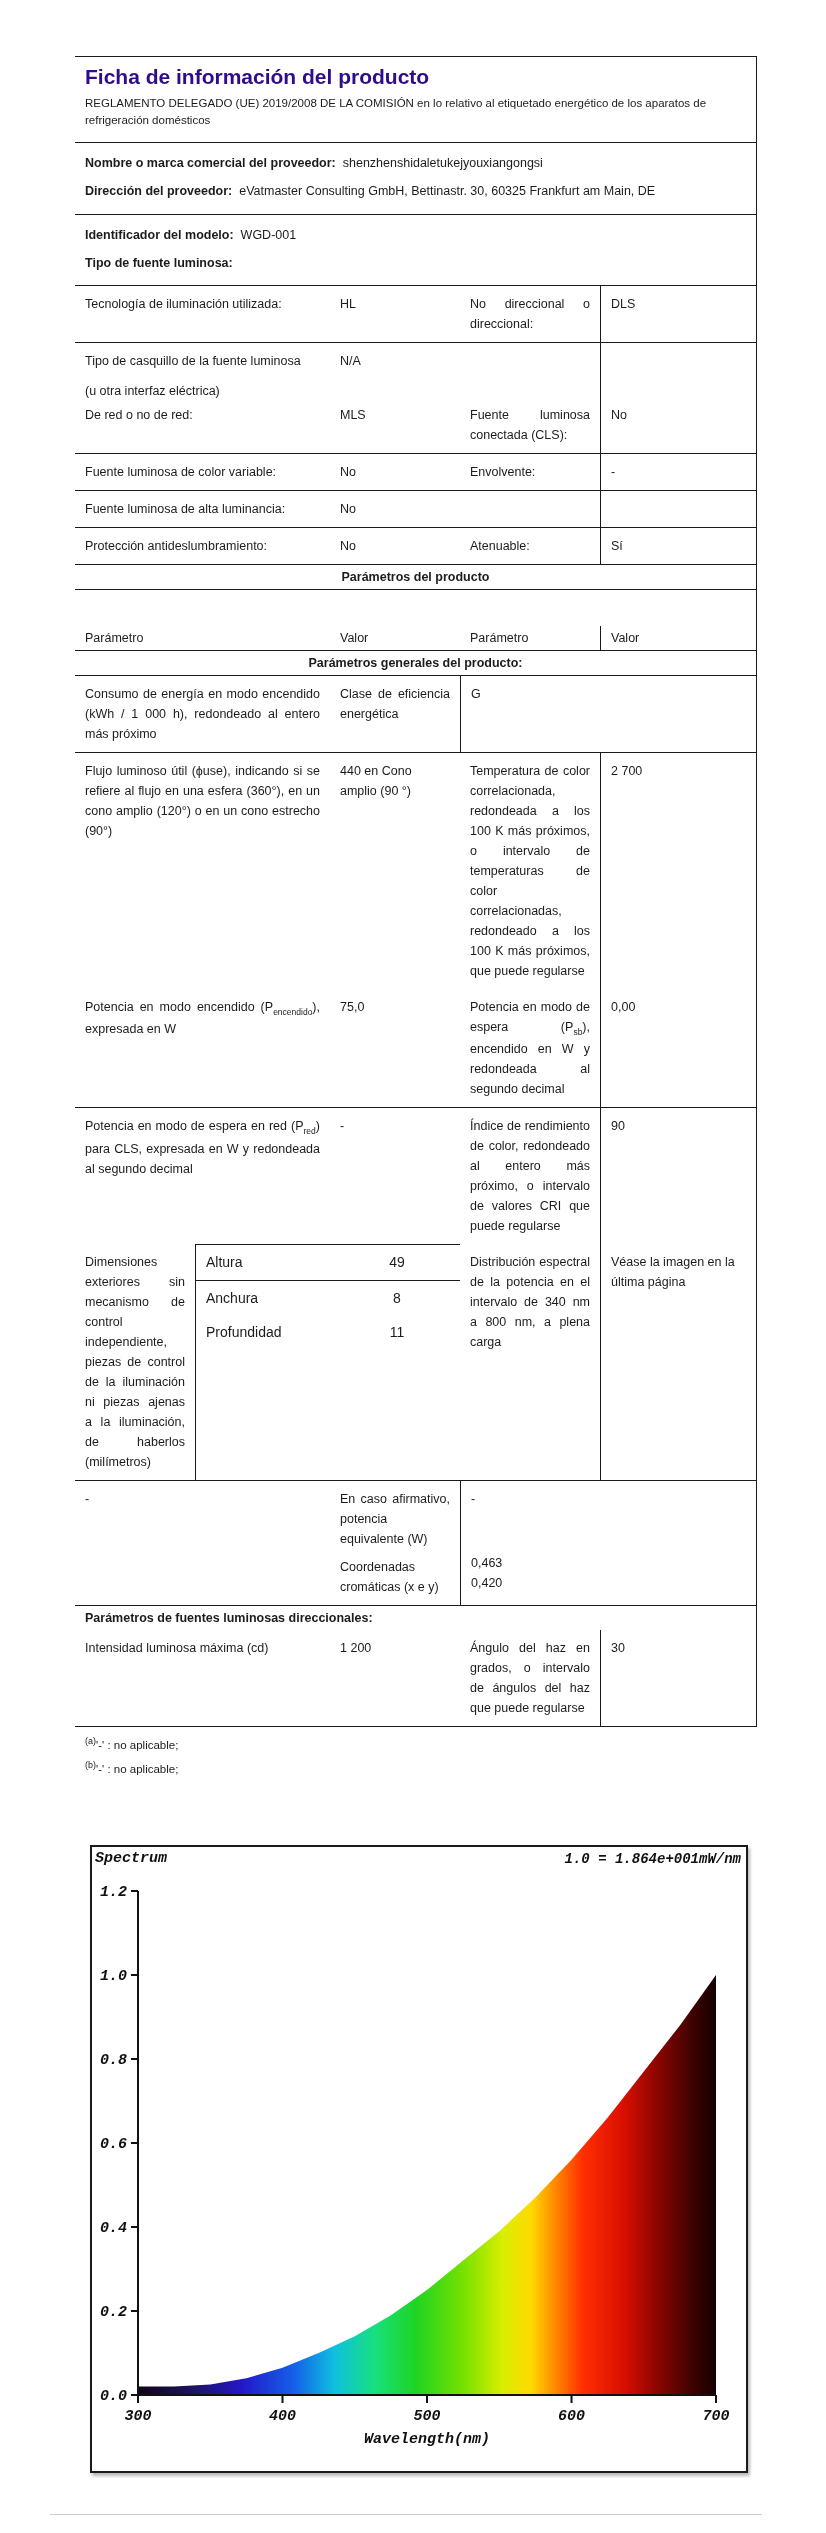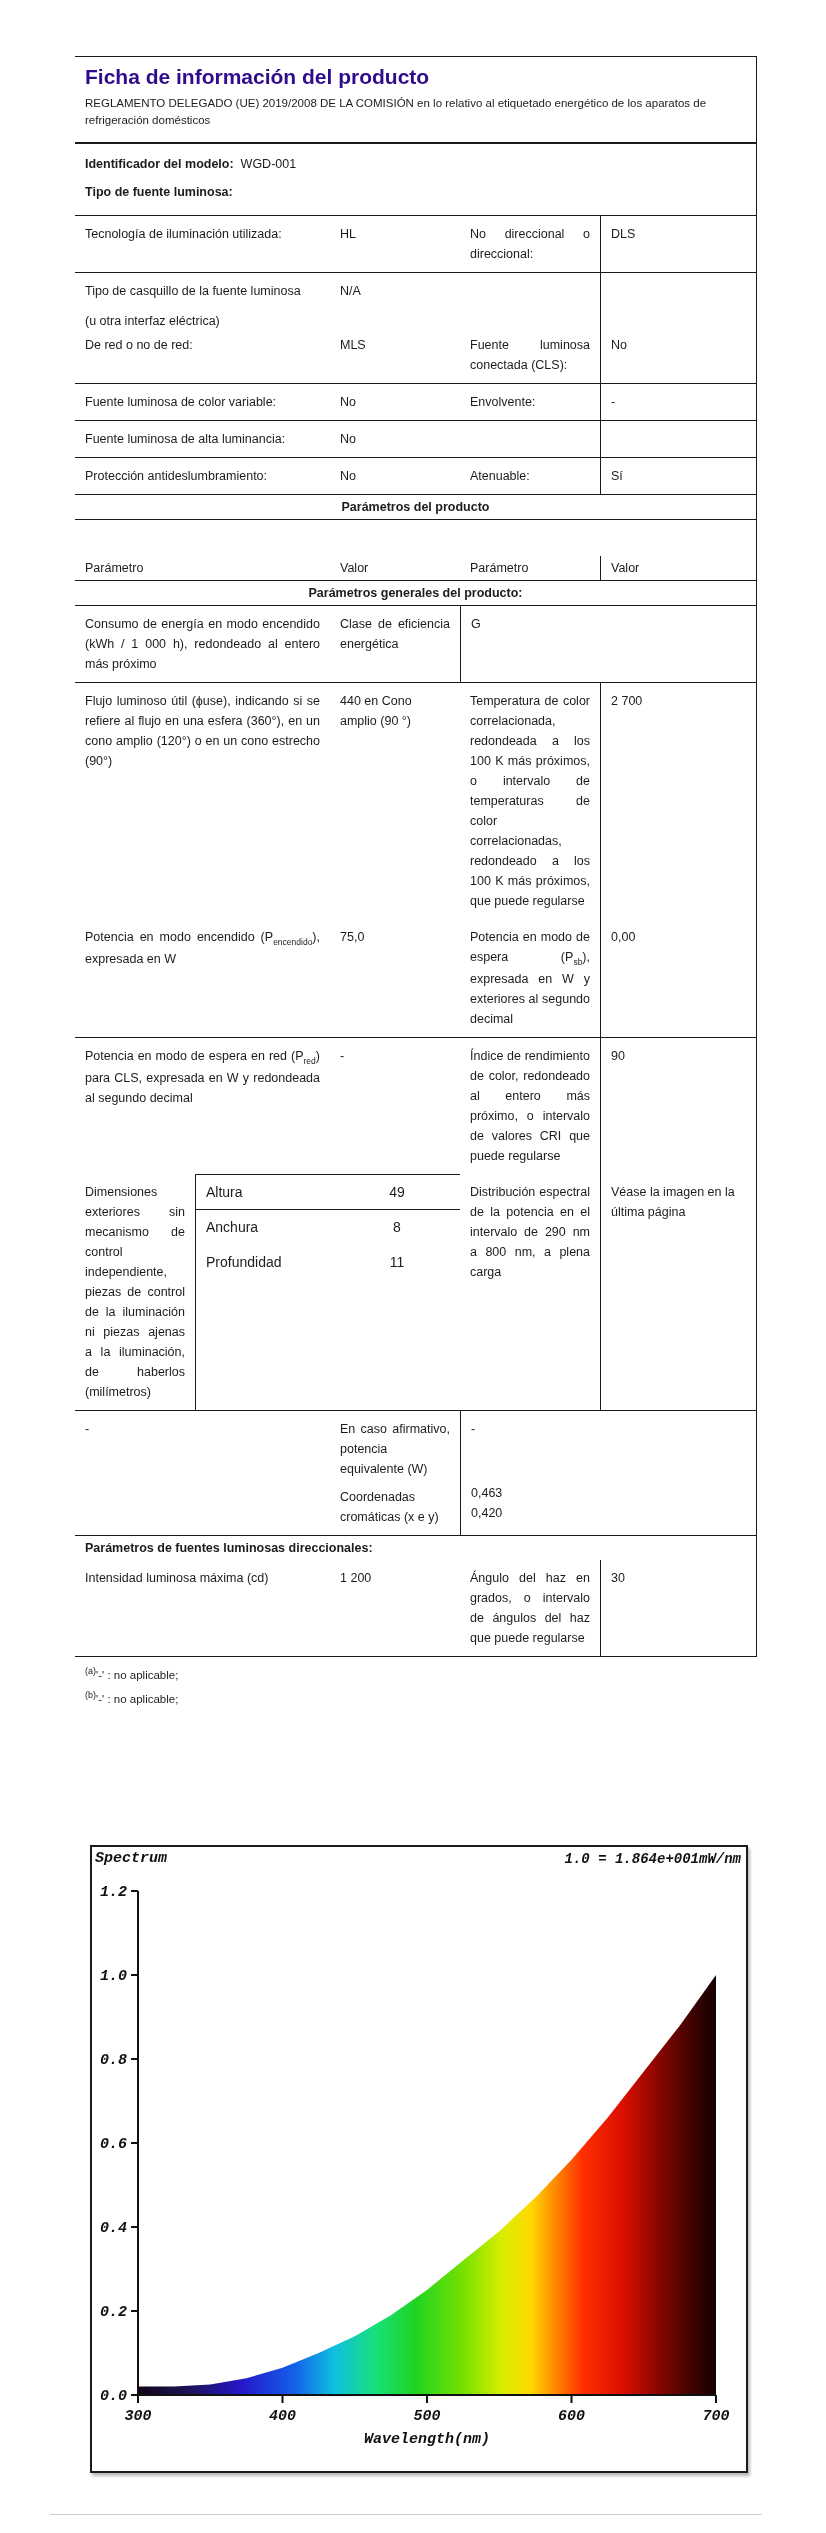--- a/index.html
+++ b/index.html
@@ -56,20 +56,24 @@
 <body>
 
 <div class="doc">
 
   <div class="title-wrap block">
     <h1 class="title">Ficha de información del producto</h1>
     <p class="reg">REGLAMENTO DELEGADO (UE) 2019/2008 DE LA COMISIÓN en lo relativo al etiquetado energético de los aparatos de refrigeración domésticos</p>
   </div>
   <div class="sep"></div>
 
+  <div class="kvzone block">
+    <p class="kv"><b>Nombre o marca comercial del proveedor:</b>&nbsp; <span>shenzhenshidaletukejyouxiangongsi</span></p>
+    <p class="kv"><b>Dirección del proveedor:</b>&nbsp; <span>eVatmaster Consulting GmbH, Bettinastr. 30, 60325 Frankfurt am Main, DE</span></p>
+  </div>
   <div class="sep"></div>
 
   <div class="kvzone block">
     <p class="kv"><b>Identificador del modelo:</b>&nbsp; <span>WGD-001</span></p>
     <p class="kv"><b>Tipo de fuente luminosa:</b></p>
   </div>
 
   <div>
     <div class="row bt bb">
       <div class="c c1">Tecnología de iluminación utilizada:</div>
@@ -129,21 +133,21 @@
     </div>
     <div class="row">
       <div class="c c1">Flujo luminoso útil (ϕuse), indicando si se refiere al flujo en una esfera (360°), en un cono amplio (120°) o en un cono estrecho (90°)</div>
       <div class="c c2">440 en Cono amplio (90 °)</div>
       <div class="c c3">Temperatura de color correlacionada, redondeada a los 100 K más próximos, o intervalo de temperaturas de color correlacionadas, redondeado a los 100 K más próximos, que puede regularse</div>
       <div class="c c4">2 700</div>
     </div>
     <div class="row bb">
       <div class="c c1"><span>Potencia en modo encendido (P</span><sub>encendido</sub><span>), expresada en W</span></div>
       <div class="c c2">75,0</div>
-      <div class="c c3"><span>Potencia en modo de espera (P</span><sub>sb</sub><span>), expresada en W y exteriores al segundo decimal</span></div>
+      <div class="c c3"><span>Potencia en modo de espera (P</span><sub>sb</sub><span>), encendido en W y redondeada al segundo decimal</span></div>
       <div class="c c4">0,00</div>
     </div>
     <div class="row">
       <div class="c c1"><span>Potencia en modo de espera en red (P</span><sub>red</sub><span>) para CLS, expresada en W y redondeada al segundo decimal</span></div>
       <div class="c c2">-</div>
       <div class="c c3">Índice de rendimiento de color, redondeado al entero más próximo, o intervalo de valores CRI que puede regularse</div>
       <div class="c c4">90</div>
     </div>
     <div class="row dims bb">
       <div class="c c1">Dimensiones exteriores sin mecanismo de control independiente, piezas de control de la iluminación ni piezas ajenas a la iluminación, de haberlos (milímetros)</div>
@@ -154,21 +158,21 @@
         </div>
         <div class="subrow">
           <div>Anchura</div>
           <div class="sv">8</div>
         </div>
         <div class="subrow">
           <div>Profundidad</div>
           <div class="sv">11</div>
         </div>
       </div>
-      <div class="c c3">Distribución espectral de la potencia en el intervalo de 290 nm a 800 nm, a plena carga</div>
+      <div class="c c3">Distribución espectral de la potencia en el intervalo de 340 nm a 800 nm, a plena carga</div>
       <div class="c c4">Véase la imagen en la última página</div>
     </div>
     <div class="row bb">
       <div class="c c2">-</div>
       <div class="c c3">
         <div class="mb8">En caso afirmativo, potencia equivalente (W)</div>
         <div>Coordenadas cromáticas (x e y)</div>
       </div>
       <div class="c c4">
         <div class="g6first">-</div>

